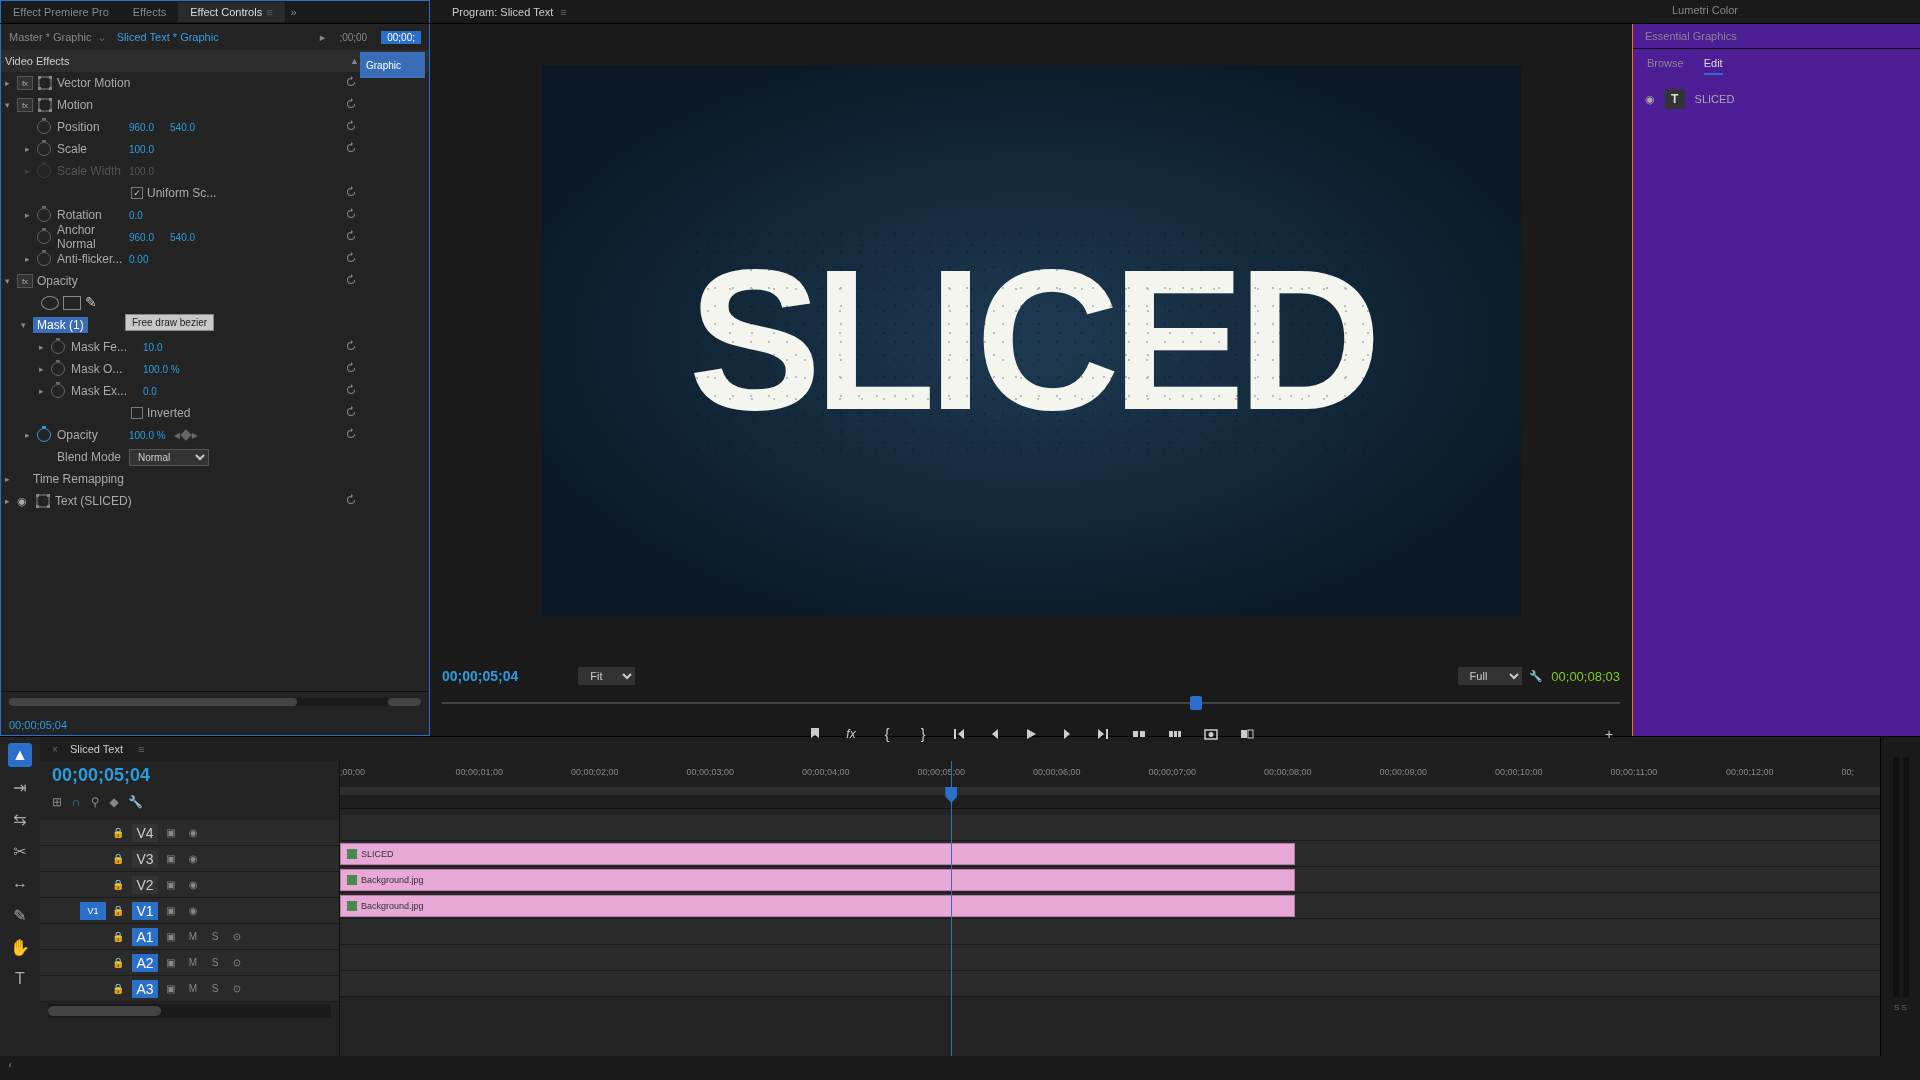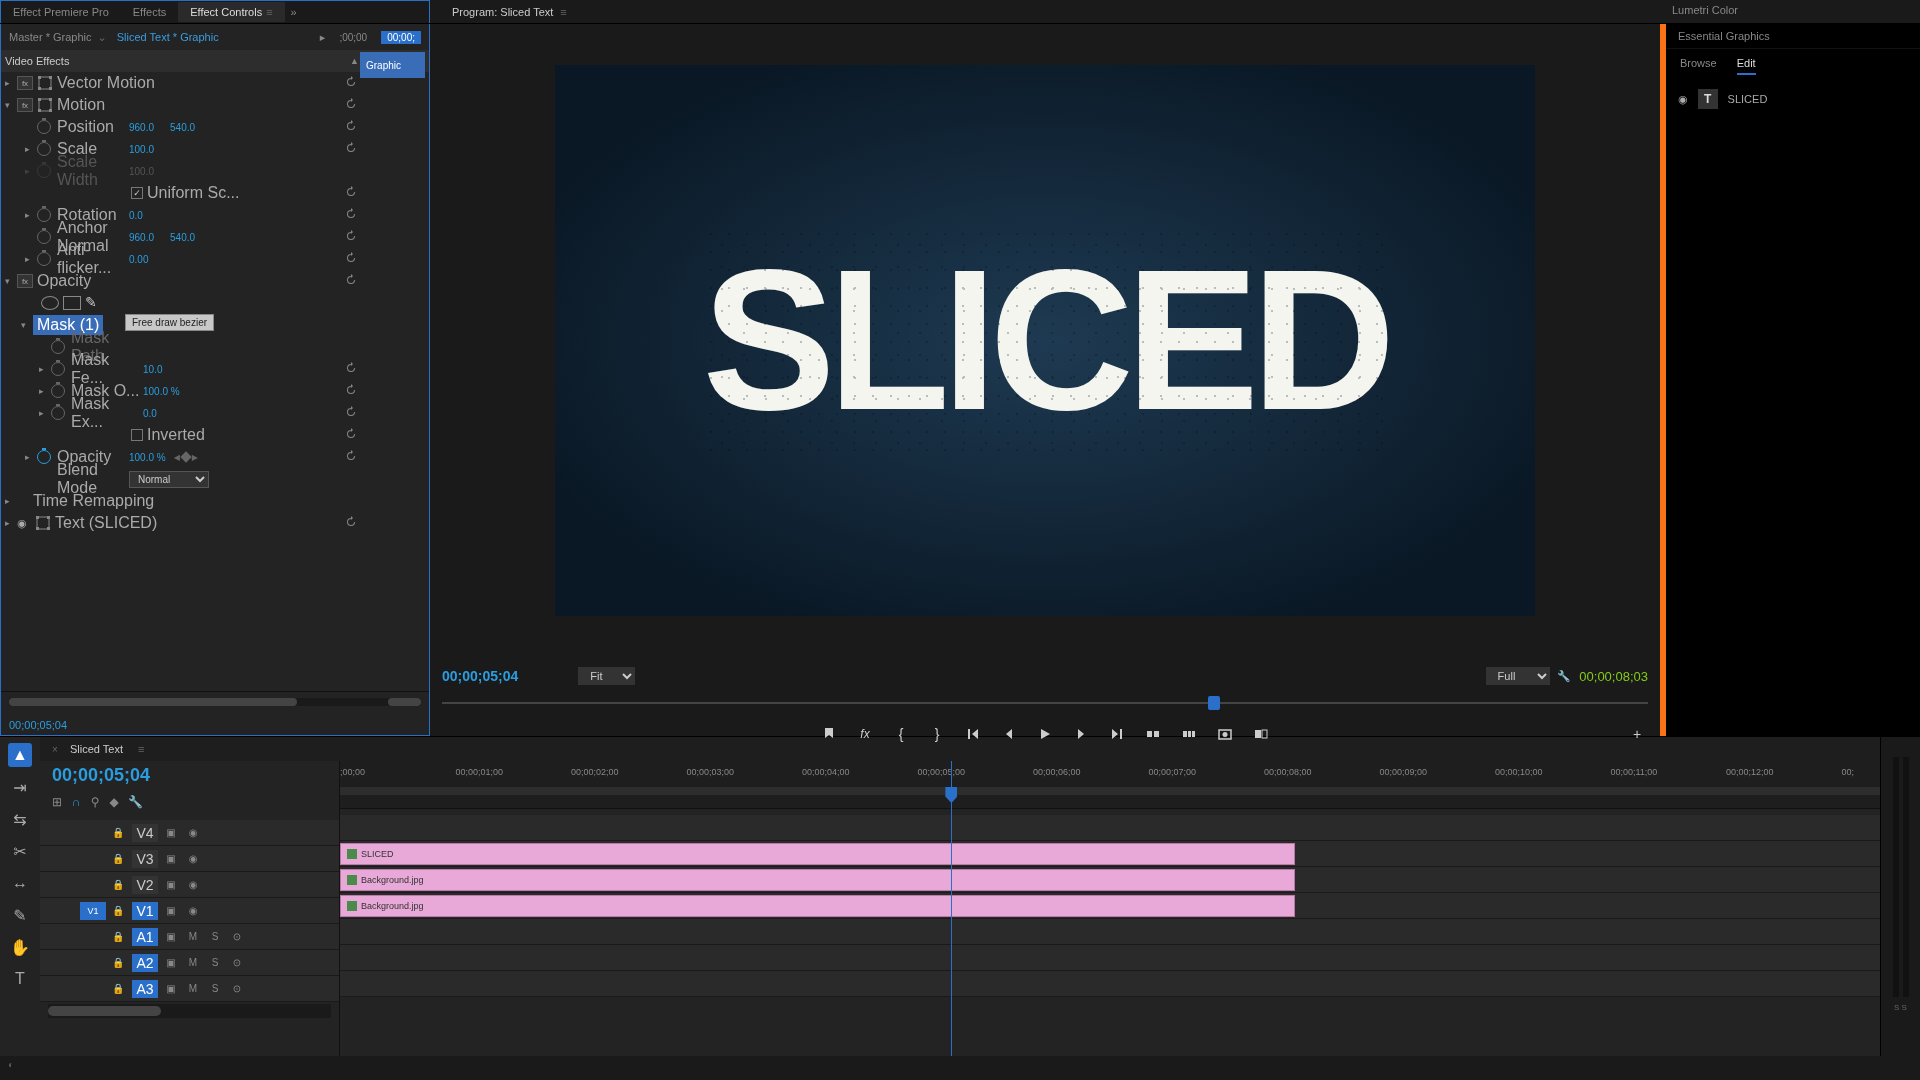--- a/index.html
+++ b/index.html
@@ -32,21 +32,21 @@
 .ec-label { color: #ccc; }
 .graphic-badge { position: absolute; right: 4px; top: 2px; background: #3a6db8; color: #fff; padding: 1px 24px 1px 6px; font-size: 10px; height: 26px; display: flex; align-items: center; }
 .twirl { width: 12px; color: #888; font-size: 9px; cursor: pointer; }
 .fx-badge { width: 16px; height: 14px; background: #333; color: #aaa; font-size: 8px; display: flex; align-items: center; justify-content: center; margin-right: 4px; border: 1px solid #555; }
 .transform-icon { width: 16px; height: 16px; margin-right: 4px; display: flex; align-items: center; justify-content: center; }
 .transform-icon svg { width: 14px; height: 14px; }
 .stopwatch { width: 14px; height: 14px; border: 1px solid #666; border-radius: 50%; margin-right: 6px; cursor: pointer; position: relative; }
 .stopwatch.on { border-color: #2a9de0; }
 .stopwatch::after { content: ''; position: absolute; top: -3px; left: 4px; width: 4px; height: 2px; background: #666; }
 .stopwatch.on::after { background: #2a9de0; }
-.prop-name { color: #aaa; width: 72px; font-size: 16px; }
+.prop-name { color: #aaa; width: 72px; font-size: 12px; }
 .prop-name.dim { color: #555; }
 .val { color: #2a9de0; font-size: 10px; cursor: ew-resize; }
 .val.dim { color: #555; }
 .val + .val { margin-left: 16px; }
 .reset { position: absolute; right: 70px; width: 14px; height: 14px; color: #888; cursor: pointer; }
 .reset svg { width: 12px; height: 12px; }
 .checkbox { width: 12px; height: 12px; border: 1px solid #777; margin-right: 4px; display: flex; align-items: center; justify-content: center; font-size: 9px; color: #ccc; }
 .mask-shapes { display: flex; gap: 4px; margin-left: 36px; }
 .mask-shape { width: 18px; height: 14px; border: 1px solid #888; cursor: pointer; }
 .mask-shape.ellipse { border-radius: 50%; }
@@ -80,21 +80,21 @@
 .mc-dur { color: #84cc16; font-size: 13px; }
 .mc-scrub { height: 24px; position: relative; margin: 4px 0; }
 .mc-scrub-track { position: absolute; top: 10px; left: 0; right: 0; height: 2px; background: #444; }
 .mc-playhead { position: absolute; top: 4px; left: 63.5%; width: 12px; height: 14px; background: #2a6fc9; border-radius: 2px; }
 .mc-buttons { display: flex; justify-content: center; gap: 14px; align-items: center; height: 28px; position: relative; }
 .mc-btn { width: 22px; height: 22px; color: #ccc; cursor: pointer; display: flex; align-items: center; justify-content: center; font-size: 14px; }
 .mc-btn svg { width: 16px; height: 16px; fill: #ccc; }
 .mc-plus { position: absolute; right: 0; }
 
 
-.right-panel { width: 260px; background: #000000; border-left: 6px solid #f97316; }
+.right-panel { width: 288px; background: #4c1d95; border-left: 1px solid #f97316; }
 .rp-header { padding: 6px 12px; color: #888; border-bottom: 1px solid #111; }
 .rp-tabs { display: flex; gap: 20px; padding: 8px 14px; }
 .rp-tab { color: #888; cursor: pointer; padding-bottom: 4px; }
 .rp-tab.active { color: #ddd; border-bottom: 2px solid #2a6fc9; }
 .rp-layer { display: flex; align-items: center; padding: 6px 12px; gap: 10px; }
 .rp-eye { color: #aaa; }
 .rp-T { width: 20px; height: 20px; background: #333; color: #ddd; display: flex; align-items: center; justify-content: center; font-weight: bold; font-size: 12px; }
 
 
 .timeline-wrap { height: 320px; display: flex; background: #1a1a1a; border-top: 1px solid #000; }
@@ -300,24 +300,20 @@
           <div class="mask-shape pen"></div>
         </div>
       </div>
 
       <div class="ec-row" style="padding-left:20px;position:relative">
         <span class="twirl">▾</span>
         <span class="prop-name" style="width:auto;color:#fff;background:#3a6db8;padding:1px 4px">Mask (1)</span>
         <div class="tooltip">Free draw bezier</div>
       </div>
 
-      <div class="ec-row" style="padding-left:50px">
-        <span class="stopwatch"></span>
-        <span class="prop-name" style="color:#666">Mask Path</span>
-      </div>
 
       <div class="ec-row" style="padding-left:38px">
         <span class="twirl">▸</span>
         <span class="stopwatch"></span>
         <span class="prop-name">Mask Fe...</span>
         <span class="val">10.0</span>
         <span class="reset"><svg viewBox="0 0 12 12">
               <path d="M6 2a4 4 0 1 0 4 4h-1a3 3 0 1 1-3-3V2z M6 0v4l2-2z" fill="#888"></path>
             </svg></span>
       </div>

